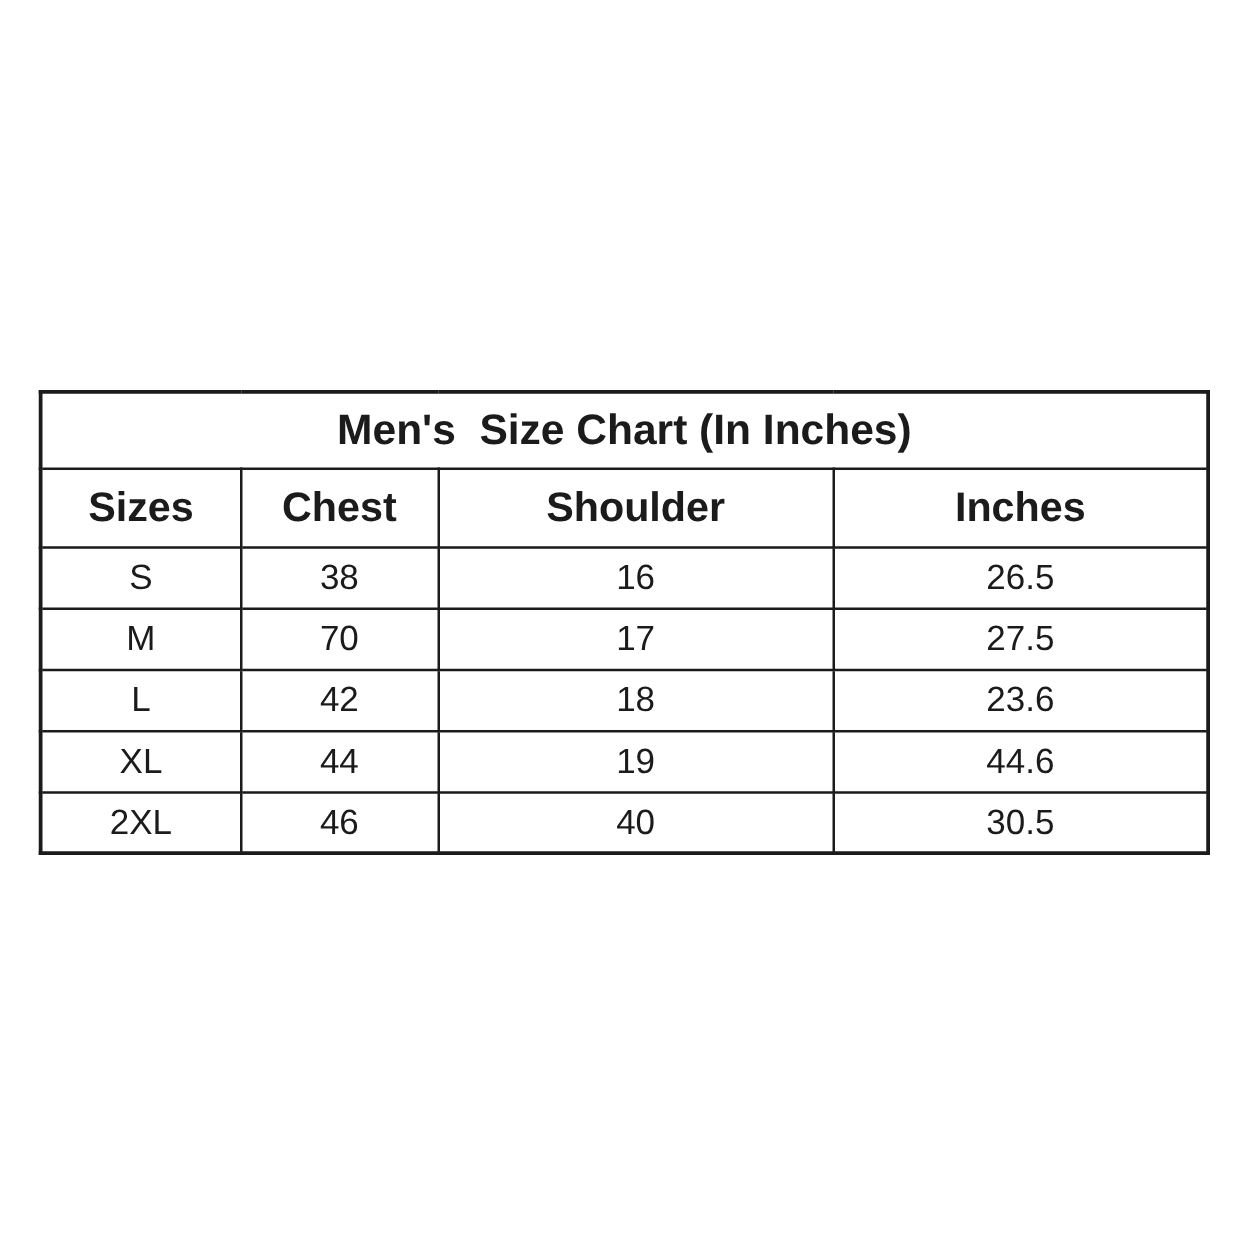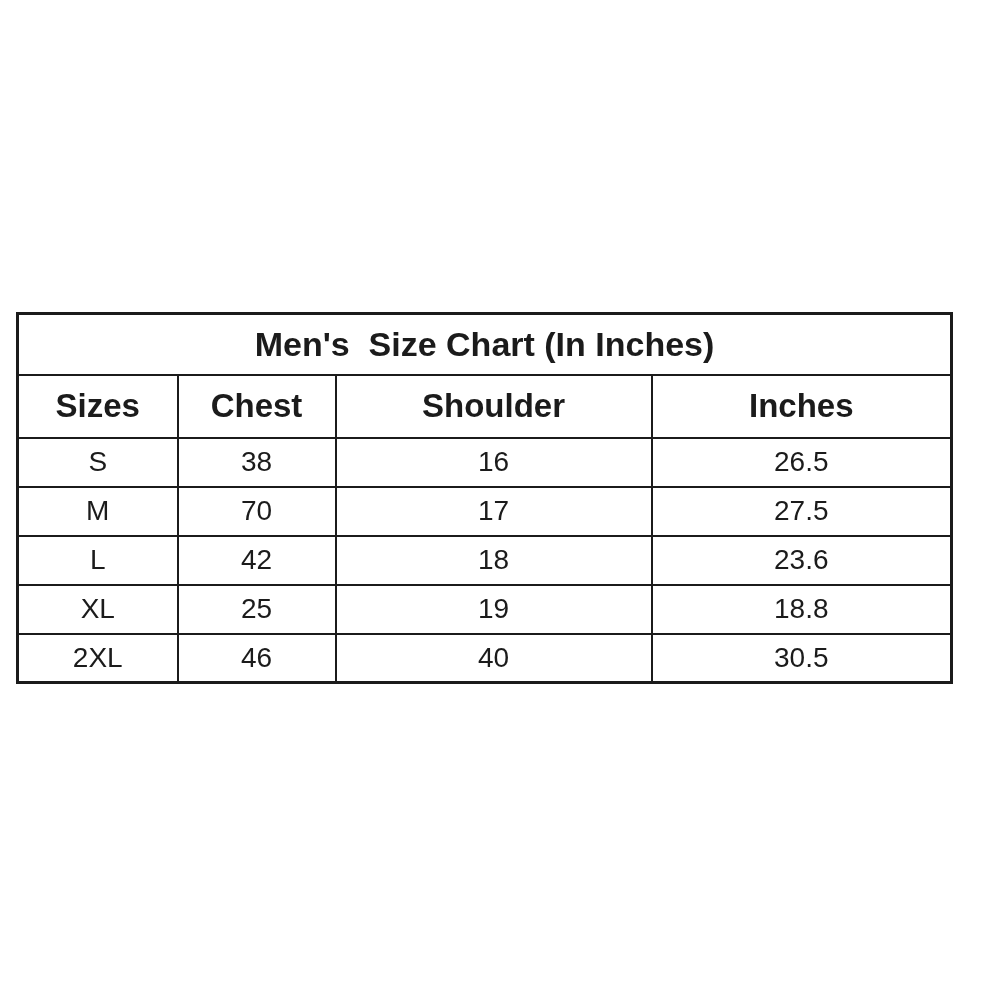--- a/index.html
+++ b/index.html
@@ -6,21 +6,21 @@
     margin: 0;
     padding: 0;
     width: 1000px;
     height: 1000px;
     background: #ffffff;
     font-family: "Liberation Sans", sans-serif;
     color: #1b1b1b;
   }
   .table-wrap {
     position: absolute;
-    left: 16px;
+    left: 31px;
     top: 312px;
     width: 934px;
     height: 333px;
   }
   table.size-table {
     width: 100%;
     height: 100%;
     border-collapse: collapse;
     table-layout: fixed;
     border: 3px solid #1b1b1b;
@@ -91,23 +91,23 @@
         <td class="data-cell">27.5</td>
       </tr>
       <tr class="data-row">
         <td class="data-cell">L</td>
         <td class="data-cell">42</td>
         <td class="data-cell">18</td>
         <td class="data-cell">23.6</td>
       </tr>
       <tr class="data-row">
         <td class="data-cell">XL</td>
-        <td class="data-cell">25</td>
+        <td class="data-cell">44</td>
         <td class="data-cell">19</td>
-        <td class="data-cell">18.8</td>
+        <td class="data-cell">44.6</td>
       </tr>
       <tr class="data-row">
         <td class="data-cell">2XL</td>
         <td class="data-cell">46</td>
         <td class="data-cell">40</td>
         <td class="data-cell">30.5</td>
       </tr>
     </tbody>
   </table>
 </div>

